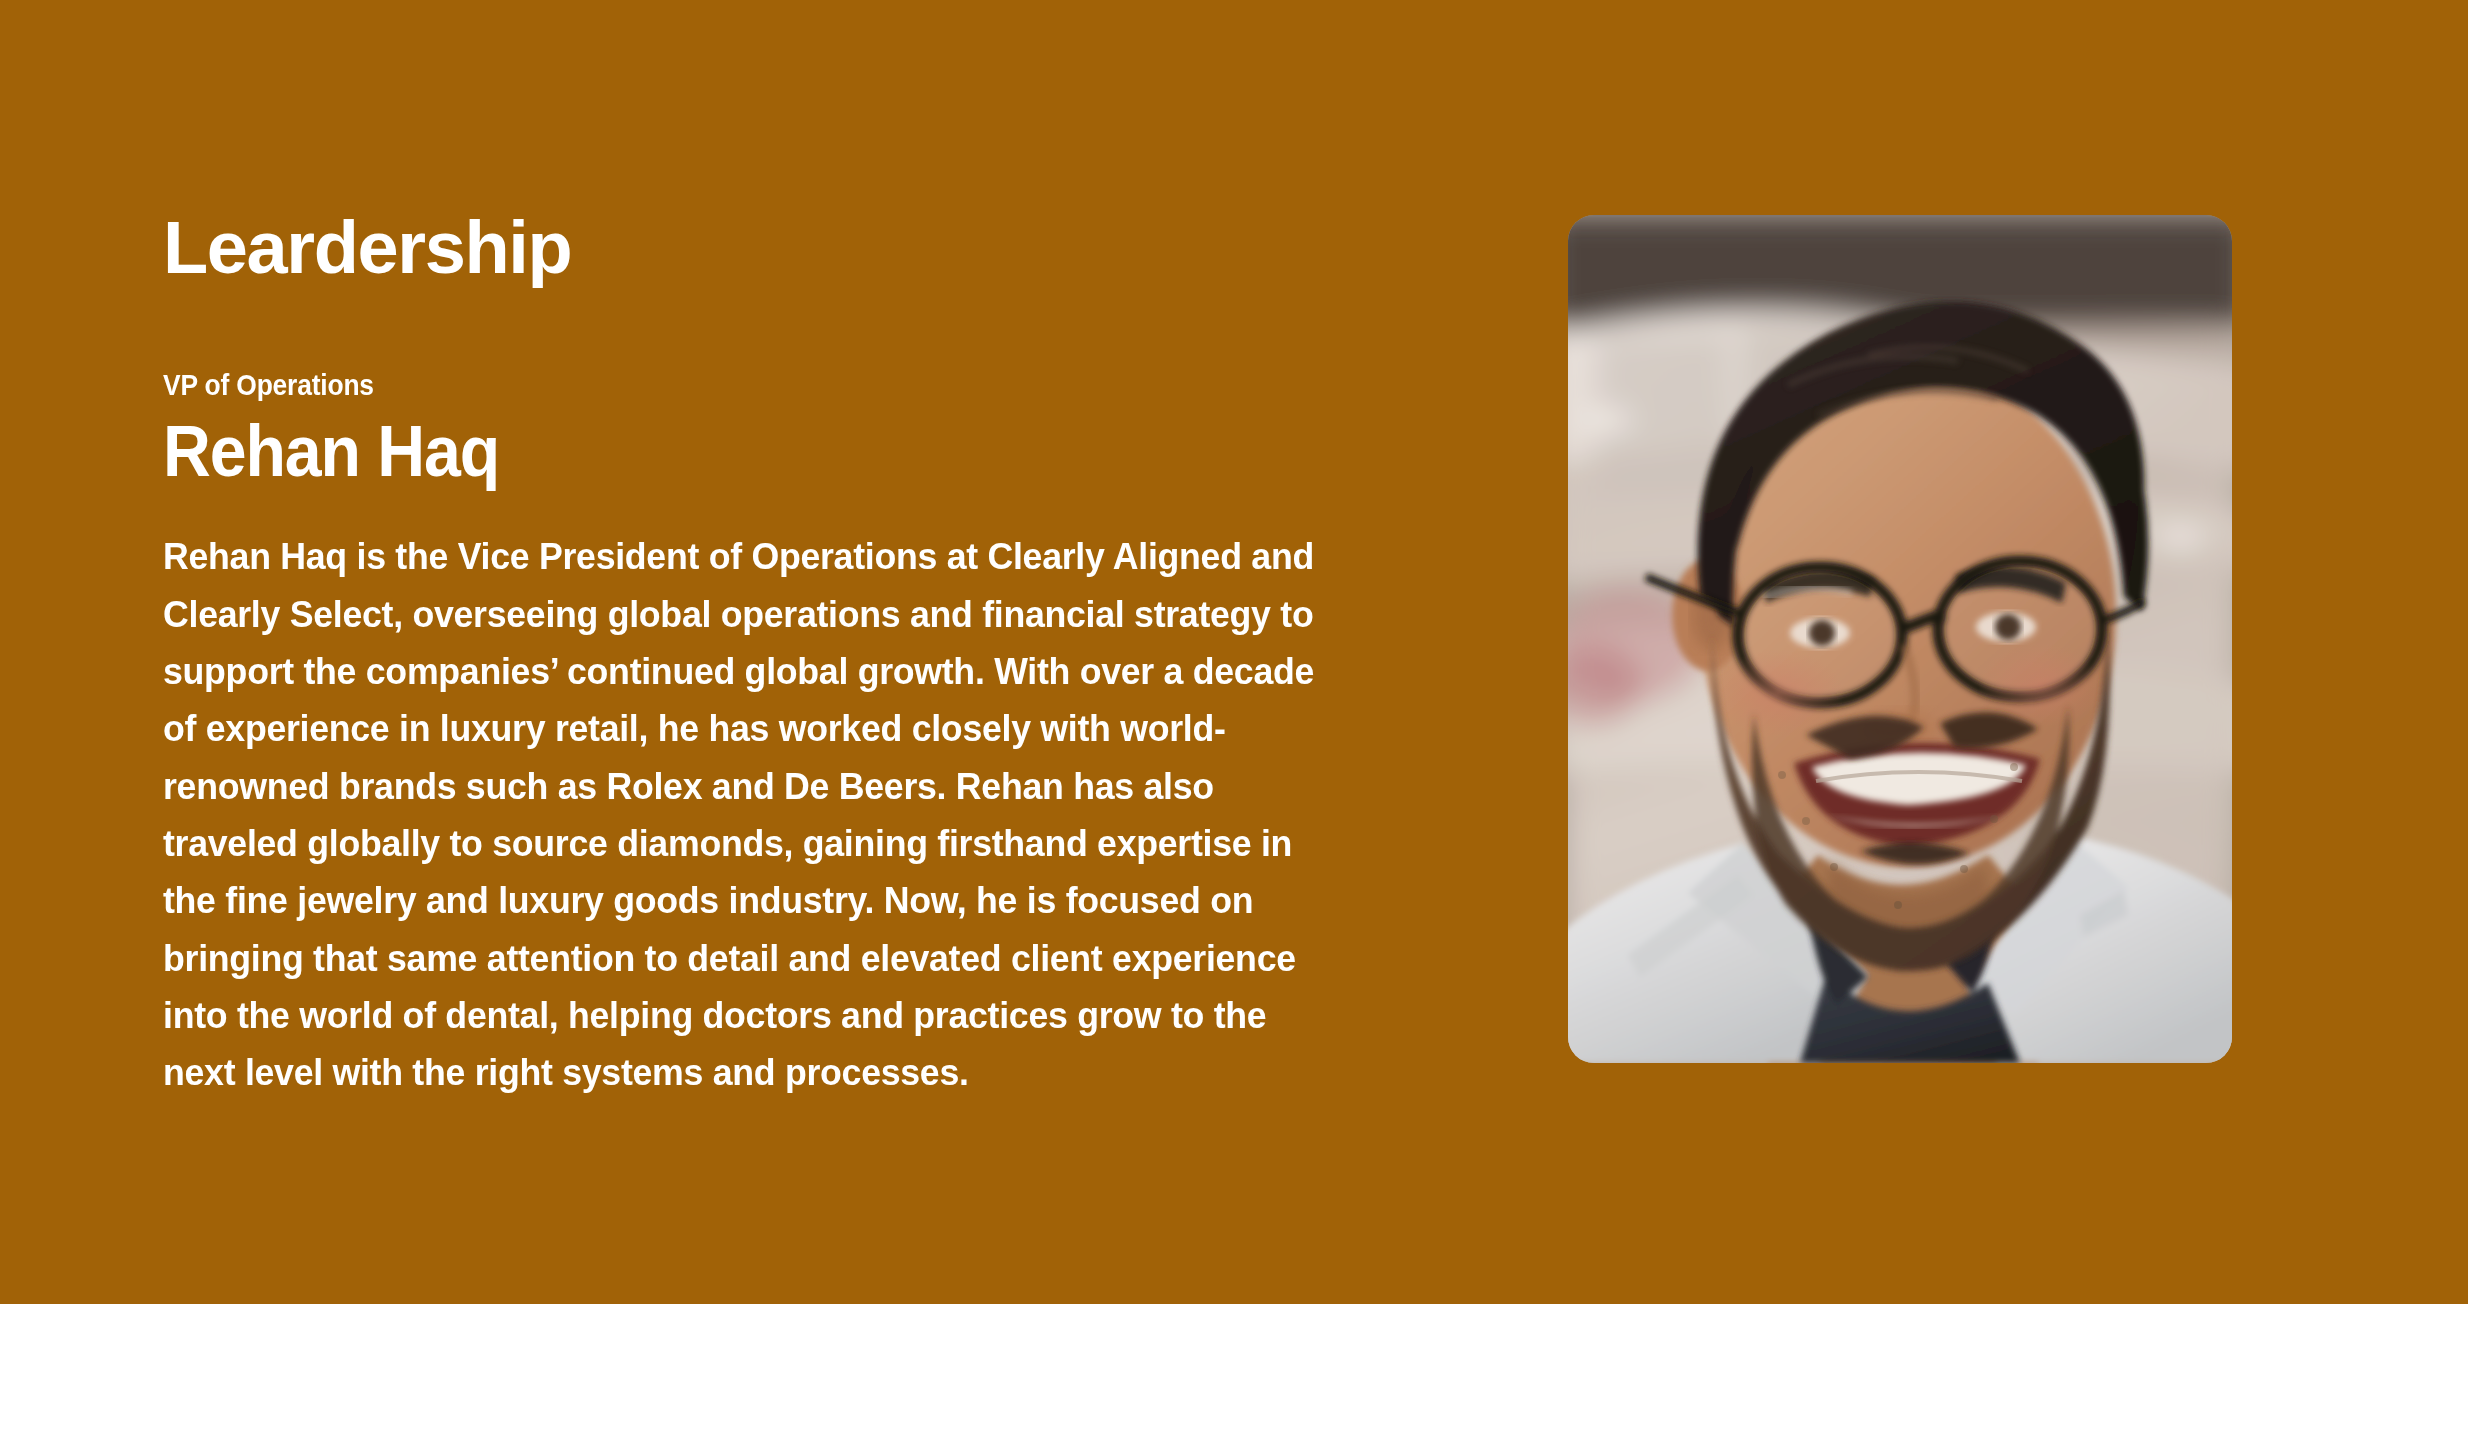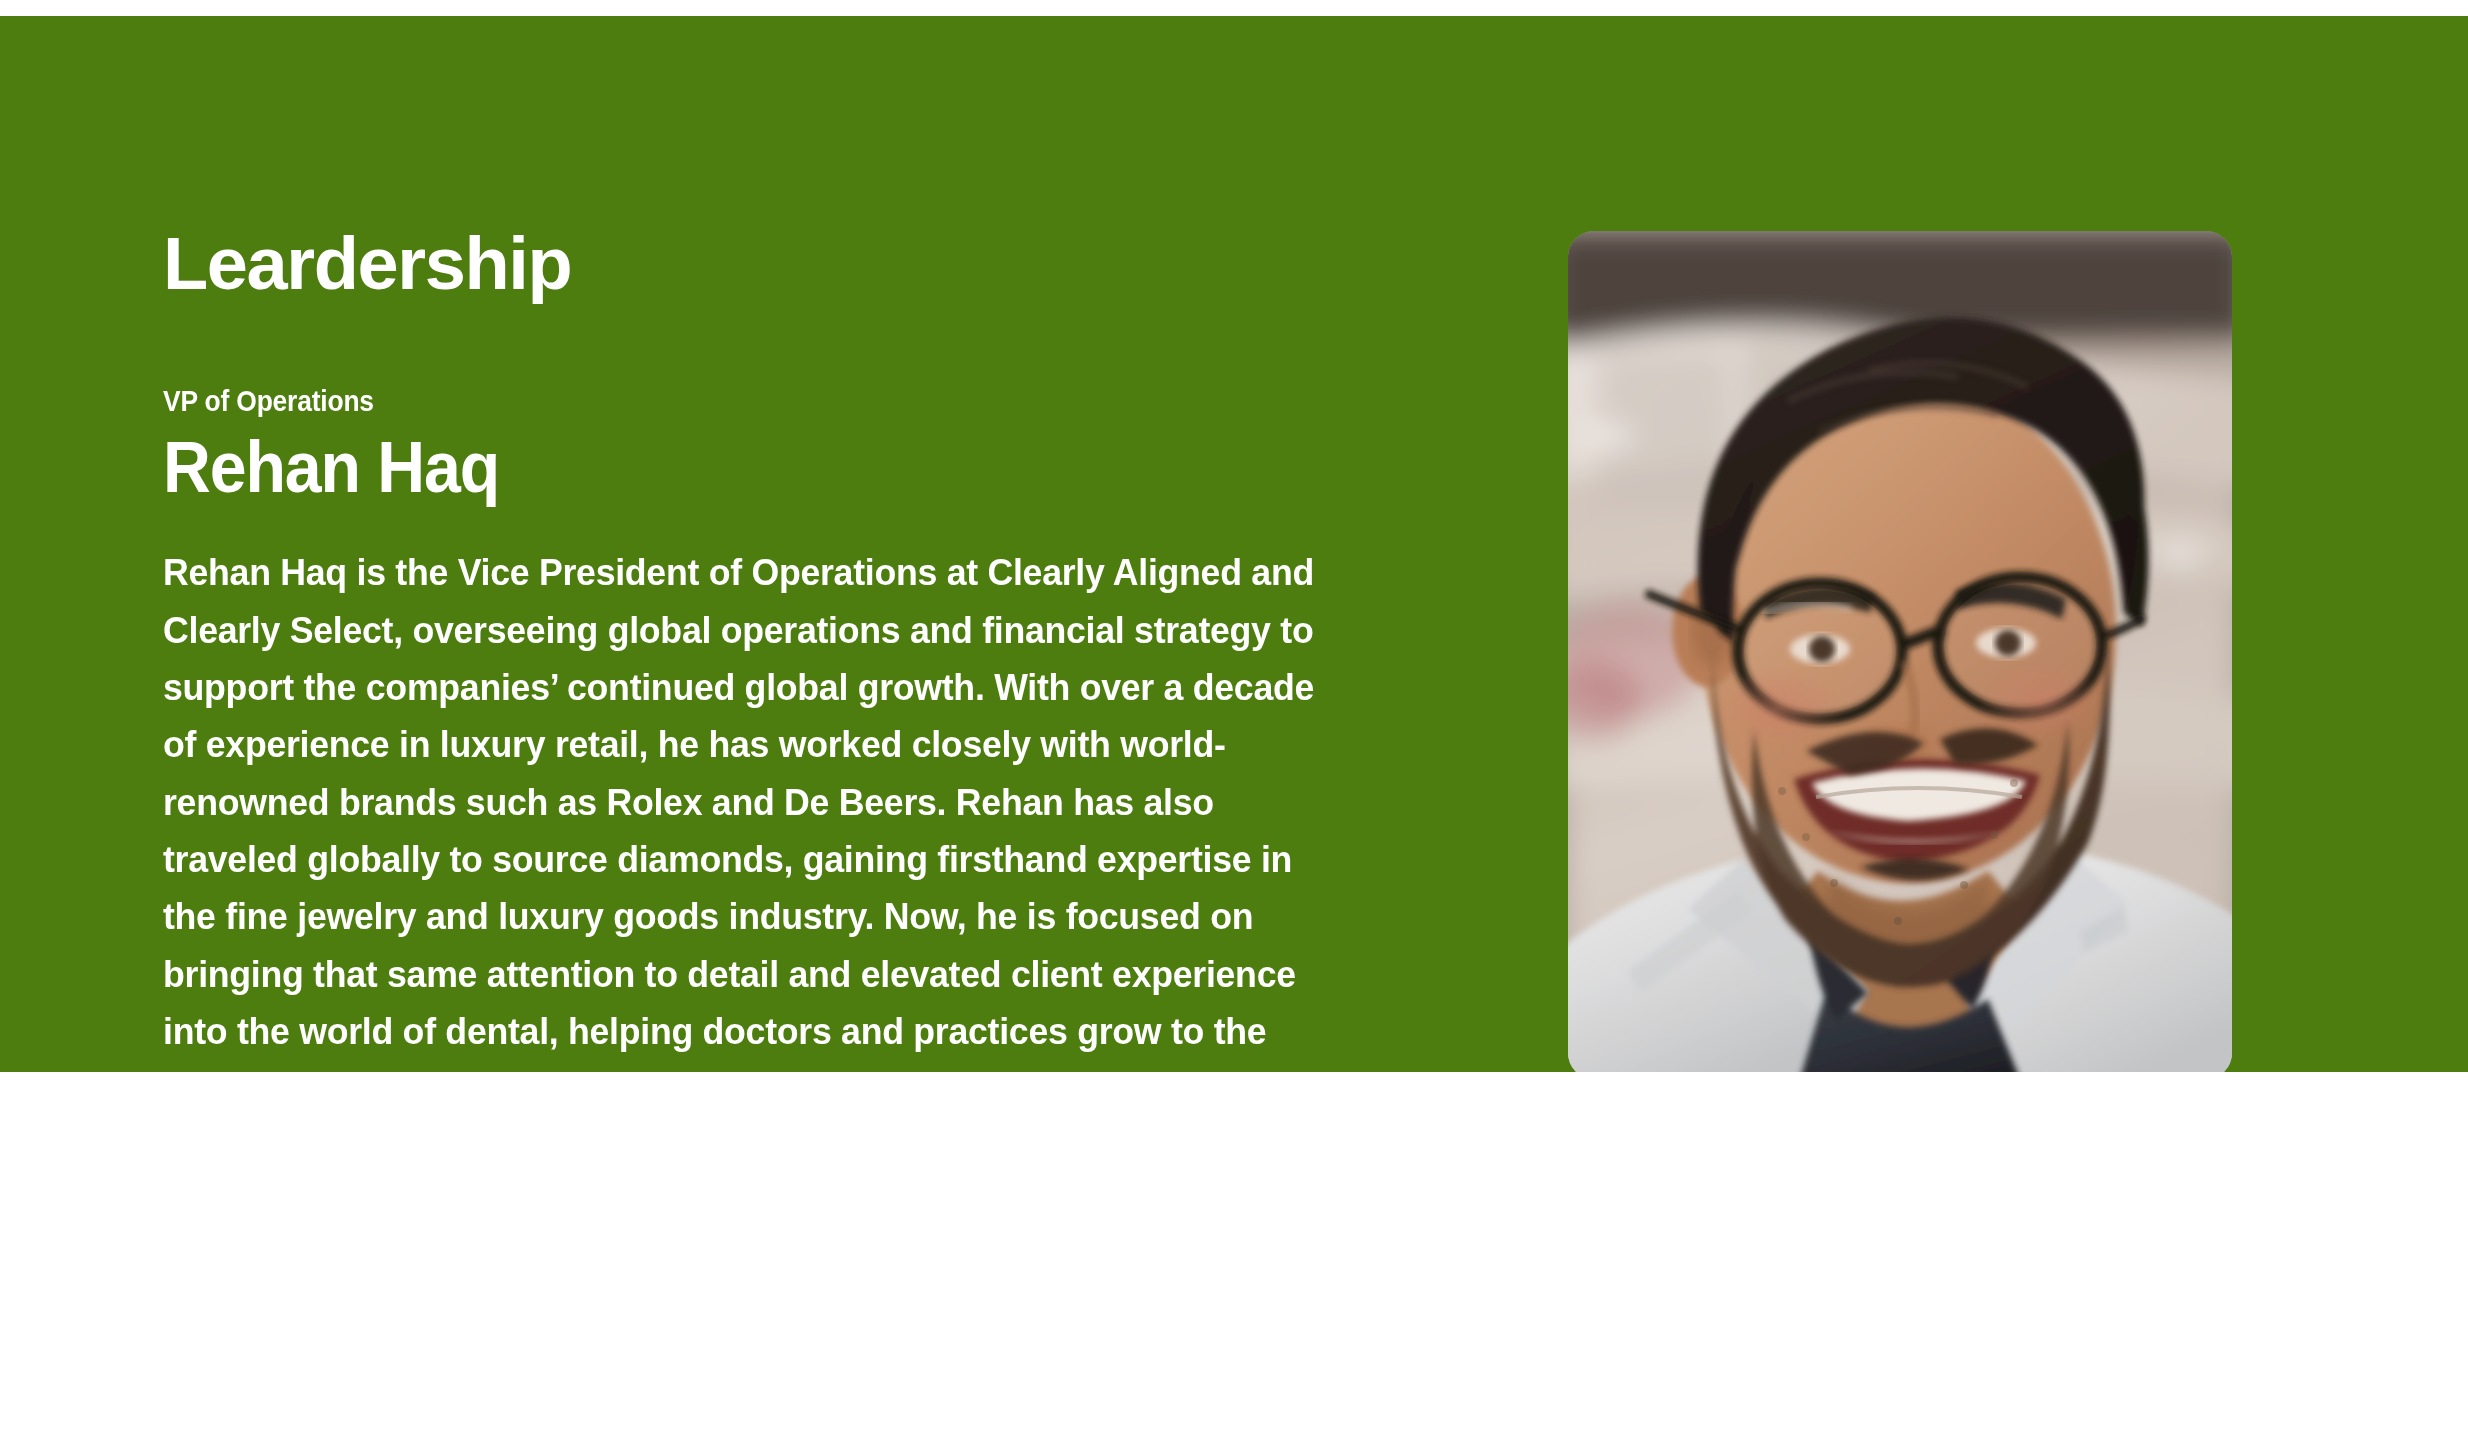--- a/index.html
+++ b/index.html
@@ -9,24 +9,23 @@
   body {
     width: 2468px;
     height: 1440px;
     overflow: hidden;
     font-family: "Liberation Sans", sans-serif;
   }
 
   .slide {
     position: relative;
     width: 2468px;
-    height: 1056px;
-    background: #4d7c0f;
+    height: 1304px;
+    background: #a16207;
     overflow: hidden;
-    margin-top: 16px;
   }
 
   
   .text-col {
     position: absolute;
     left: 163px;
     top: 212px;
     width: 1220px;
   }
 

